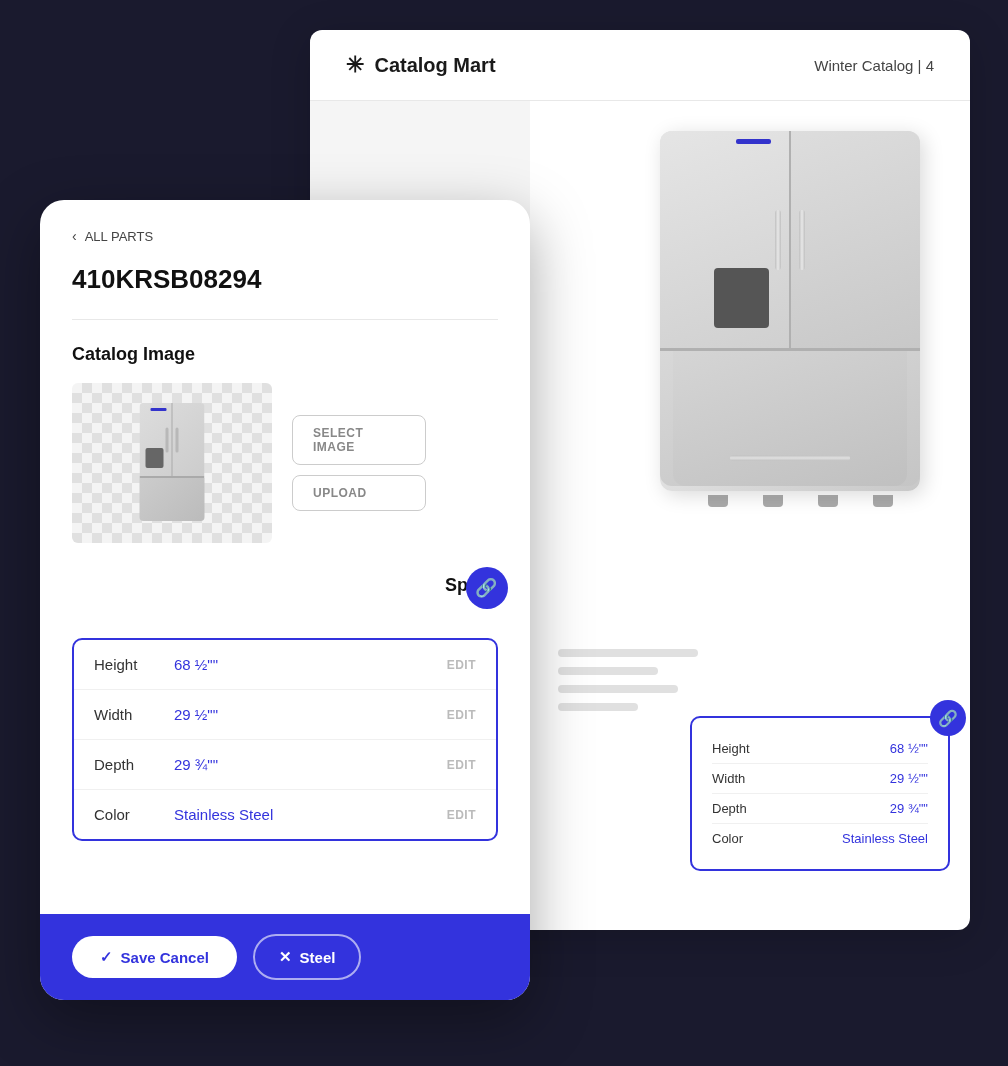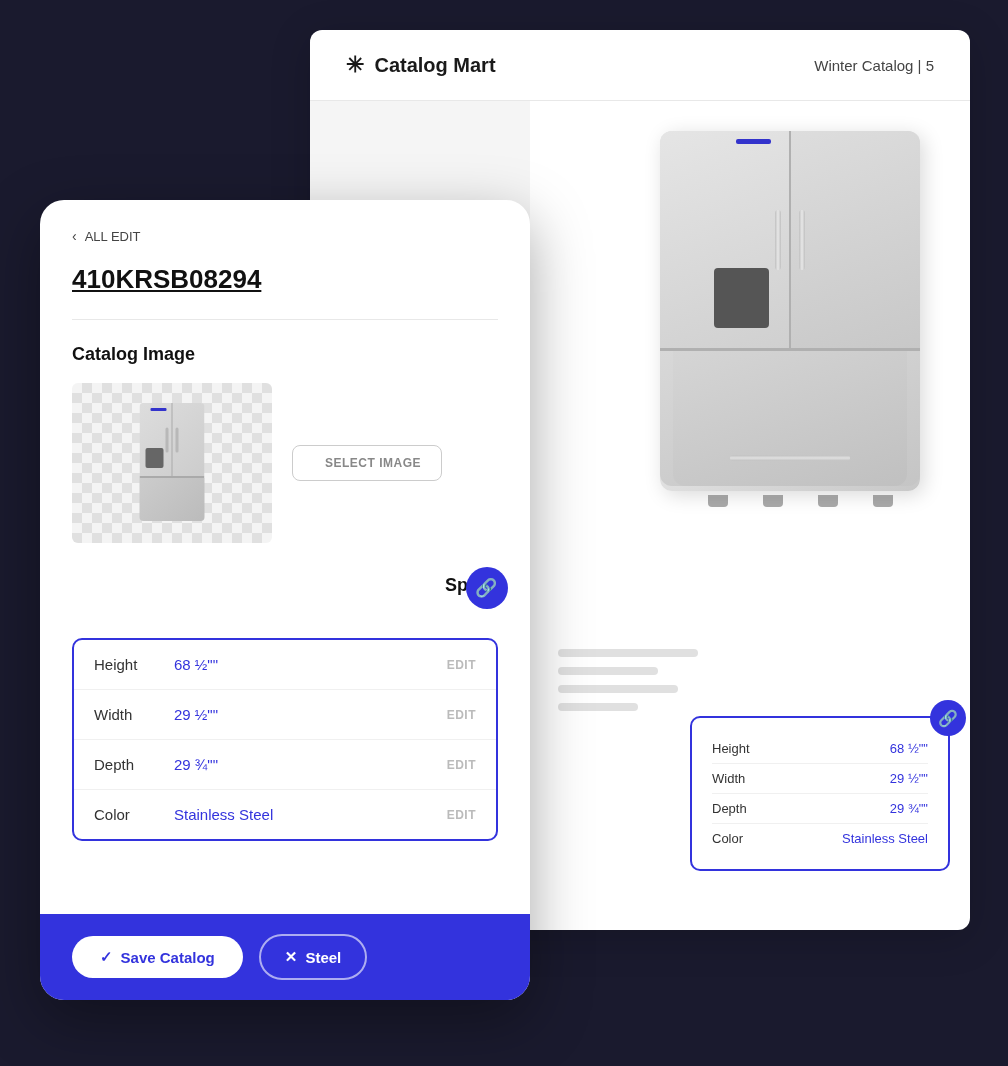--- a/index.html
+++ b/index.html
@@ -332,21 +332,20 @@
     .back-arrow {
       font-size: 14px;
       color: #444;
     }
 
     .part-id {
       font-size: 26px;
       font-weight: 700;
       color: #111;
       margin-bottom: 24px;
-      text-decoration: underline;
     }
 
     .divider {
       height: 1px;
       background: #e8e8e8;
       margin-bottom: 24px;
     }
 
     .section-title {
       font-size: 18px;
@@ -467,22 +466,22 @@
       padding: 10px 20px;
       border: 1.5px solid #ccc;
       background: #fff;
       border-radius: 8px;
       font-size: 12px;
       font-weight: 600;
       color: #888;
       letter-spacing: 0.5px;
       cursor: pointer;
       text-transform: uppercase;
-      width: 150px;
-      text-align: right;
+      width: 134px;
+      text-align: left;
     }
 
     
     .specs-header {
       display: flex;
       align-items: center;
       justify-content: flex-end;
       margin-bottom: 0;
       position: relative;
     }
@@ -584,21 +583,21 @@
   </style>
 </head>
 <body>
 
 <div class="catalog-page">
   <div class="catalog-header">
     <div class="catalog-brand">
       <span class="snowflake-icon">✳</span>
       <span>Catalog Mart</span>
     </div>
-    <div class="catalog-nav">Winter Catalog  |  5</div>
+    <div class="catalog-nav">Winter Catalog  |  4</div>
   </div>
 
   <div class="catalog-body">
     <div class="catalog-left">
       <div class="catalog-fridge-small"></div>
     </div>
 
     <div class="catalog-right">
 
       <div class="fridge-large">
@@ -652,21 +651,21 @@
       </div>
     </div>
   </div>
 </div>
 
 <div class="mobile-panel">
   <div class="panel-content">
 
     <div class="back-nav">
       <span class="back-arrow">‹</span>
-      <span>ALL EDIT</span>
+      <span>ALL PARTS</span>
     </div>
 
     <div class="part-id">410KRSB08294</div>
     <div class="divider"></div>
 
     <div class="section-title">Catalog Image</div>
     <div class="product-image-area">
       <div class="image-preview">
 
         <div class="mini-fridge">
@@ -675,20 +674,21 @@
               <div class="mini-blue"></div>
               <div class="mini-dispenser"></div>
             </div>
             <div class="mini-door-r"></div>
           </div>
           <div class="mini-fridge-bottom"></div>
         </div>
       </div>
       <div class="image-buttons">
         <button class="img-btn">SELECT IMAGE</button>
+        <button class="img-btn">UPLOAD</button>
       </div>
     </div>
 
     <div class="specs-header">
       <div class="section-title">Specs</div>
       <div class="link-icon-btn">🔗</div>
     </div>
     <div style="margin-top: 24px;">
       <div class="specs-table">
 
@@ -716,20 +716,20 @@
           <span class="spec-edit">EDIT</span>
         </div>
 
       </div>
     </div>
   </div>
 
   <div class="panel-footer">
     <button class="save-btn">
       <span class="check-icon">✓</span>
-      <span>Save Catalog</span>
+      <span>Save Cancel</span>
     </button>
     <button class="cancel-btn">
       <span class="x-icon">✕</span>
       <span>Steel</span>
     </button>
   </div>
 </div>
 
 </body></html>

